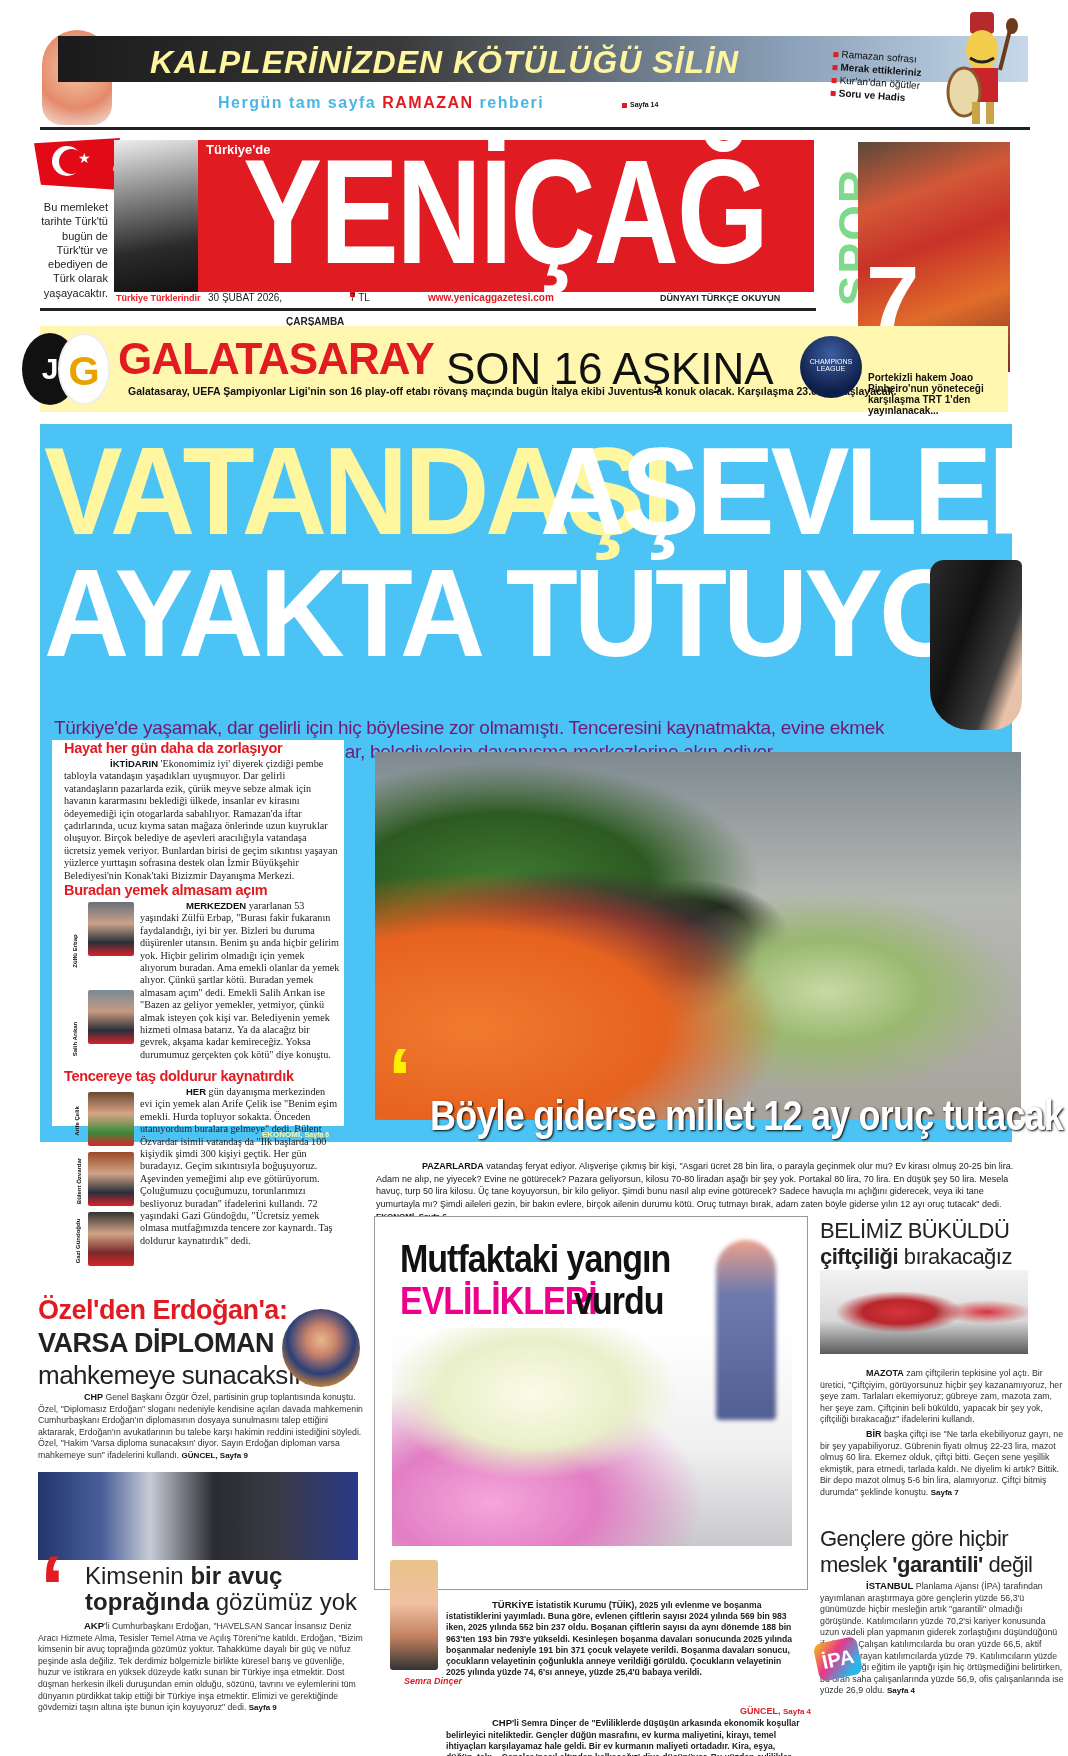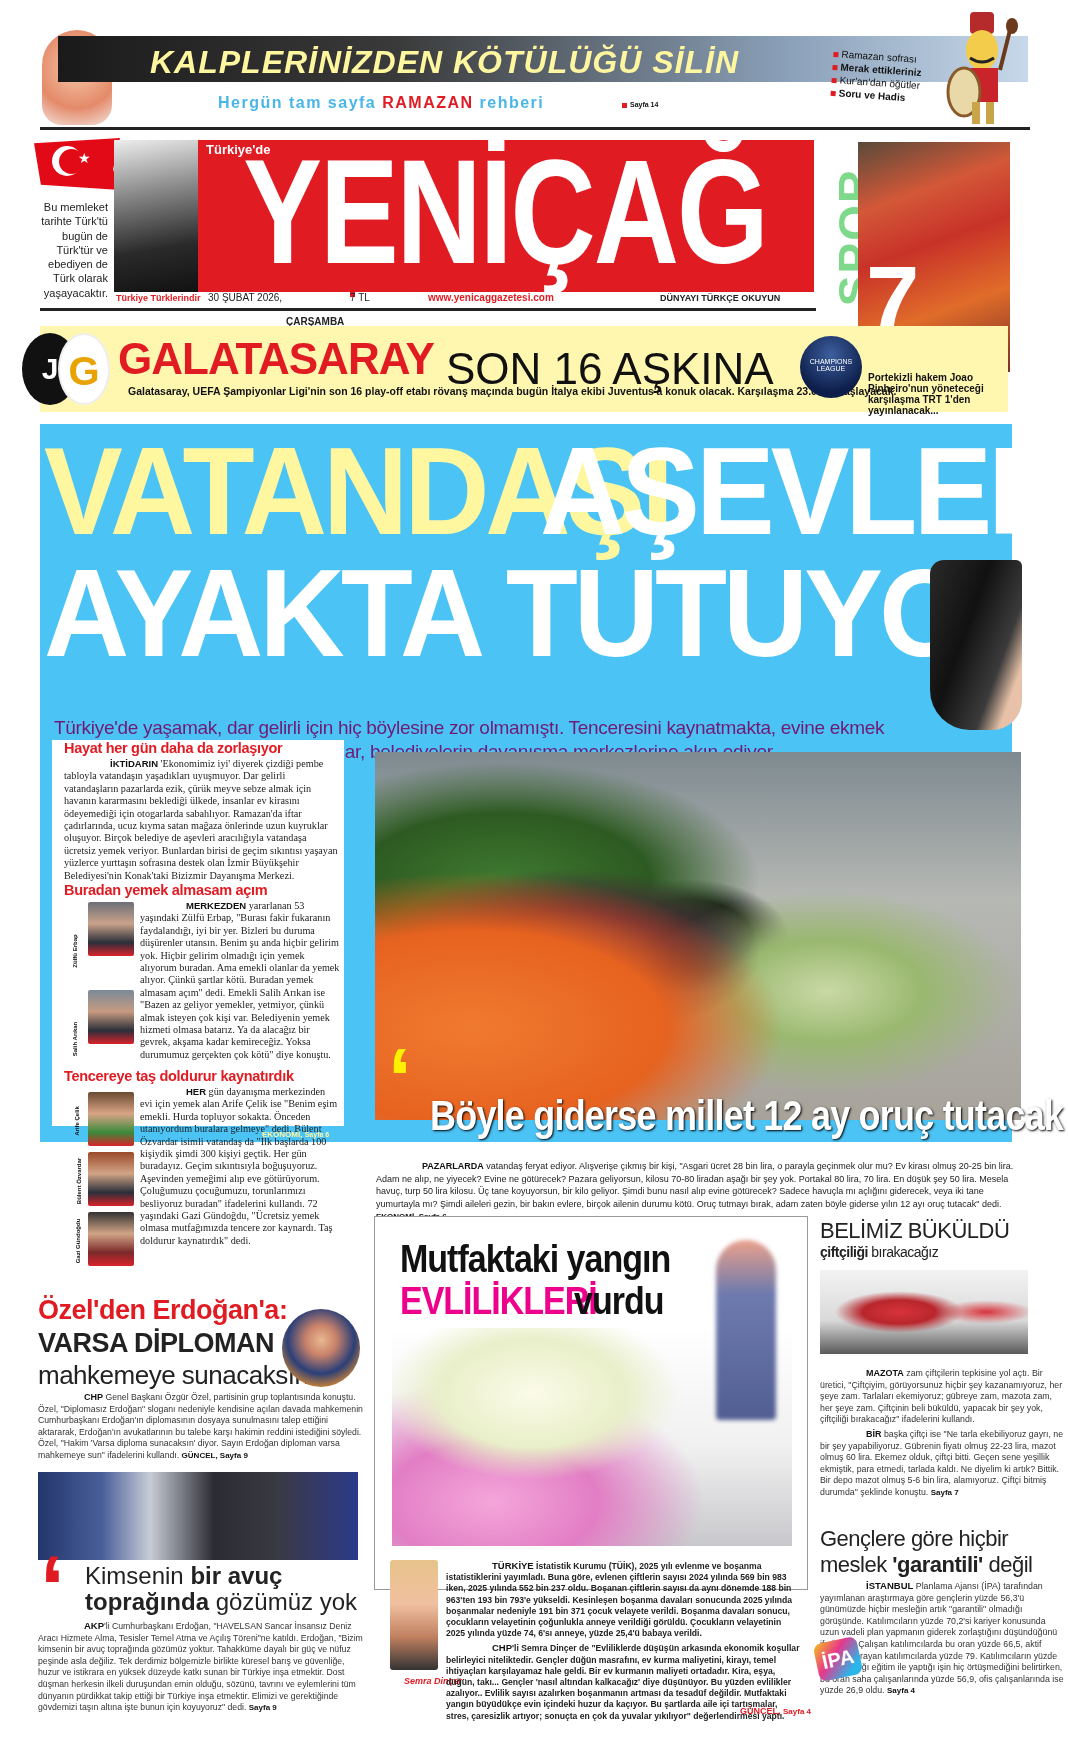--- a/index.html
+++ b/index.html
@@ -122,27 +122,27 @@
     background:
       radial-gradient(ellipse at 35% 30%, #fbfbe8 0%, #e9efc9 25%, transparent 40%),
       radial-gradient(ellipse at 25% 80%, #f4a6da 0%, #e27ec4 25%, transparent 50%),
       linear-gradient(180deg, #ffffff 0%, #f0f0f0 55%, #c8c8cc 100%); }
   #groom { left: 716px; top: 1240px; width: 60px; height: 180px; border-radius: 30px 30px 4px 4px;
     background: linear-gradient(180deg, #e68a70 0%, #4a5a9a 30%, #2a3a7a 100%); opacity: 0.8; filter: blur(2px); }
   #semra-photo { left: 390px; top: 1560px; width: 48px; height: 110px;
     background: linear-gradient(180deg, #e7c38a 0%, #f0c0a0 40%, #c08060 70%, #333 100%); border-radius: 3px; }
   #semra-name { left: 404px; top: 1676px; font-size: 9px; font-weight: 900; font-style: italic; color: #e11b22; text-align: center; line-height: 10px; }
   #mar-body { left: 446px; top: 1560px; width: 356px; font-size: 8.6px; font-weight: 700; line-height: 11.2px; color: #222; font-stretch: condensed; }
-  #mar-body p { margin-bottom: 3px; }
+  #mar-body p { margin-bottom: 3px; margin-top: 39px; }
   #mar-page { left: 740px; top: 1706px; font-size: 9px; font-weight: 900; color: #e11b22; }
   #mar-page .s { font-size: 8px; }
 
   
   #bel-a { left: 820px; top: 1218px; font-size: 22px; color: #222; letter-spacing: -0.5px; }
-  #bel-b { left: 820px; top: 1244px; font-size: 14px; color: #222; letter-spacing: -0.5px; }
+  #bel-b { left: 820px; top: 1244px; font-size: 22px; color: #222; letter-spacing: -0.5px; }
   #tractor { left: 820px; top: 1270px; width: 208px; height: 84px;
     background: radial-gradient(ellipse at 38% 50%, #d8333b 0%, #b8262c 20%, transparent 35%),
                 radial-gradient(ellipse at 80% 50%, #d8333b 0%, transparent 20%),
                 linear-gradient(180deg, #f3f3f3 0%, #d9d9d9 60%, #5a5a5a 100%); }
   #maz-body { left: 820px; top: 1368px; width: 246px; font-size: 8.8px; line-height: 11.6px; color: #333; }
   #maz-body p { margin-bottom: 3px; }
   #maz-body .lead { font-size: 9px; }
   #gen-a { left: 820px; top: 1526px; font-size: 22px; color: #222; letter-spacing: -0.5px; }
   #gen-b { left: 820px; top: 1552px; font-size: 22px; color: #222; letter-spacing: -0.5px; }
   #gen-body { left: 820px; top: 1580px; width: 246px; font-size: 8.8px; line-height: 11.6px; color: #333; }

